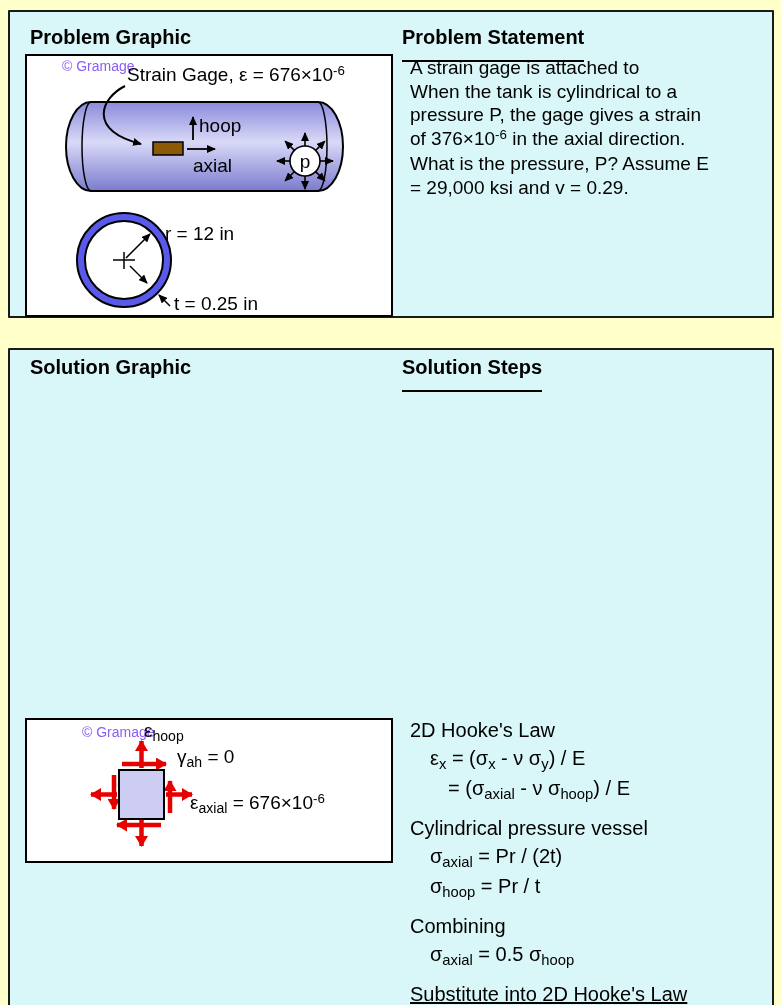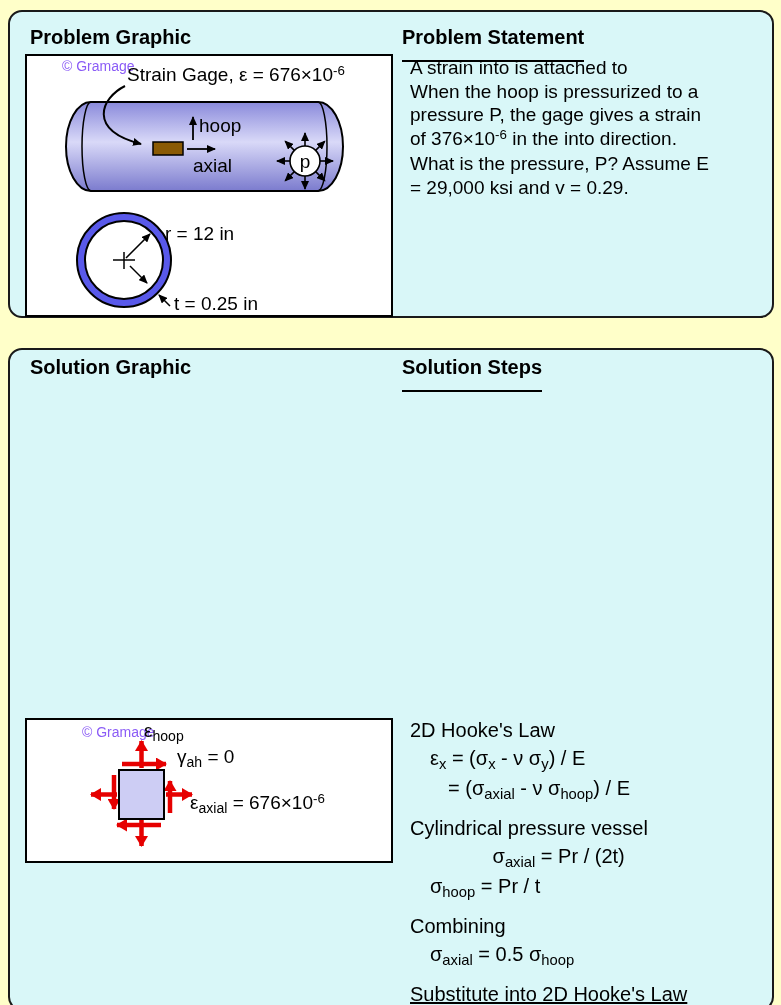--- a/index.html
+++ b/index.html
@@ -1,19 +1,19 @@
 <!DOCTYPE html>
 <html><head>
 <meta charset="utf-8">
 <style>
   html,body { margin:0; padding:0; background:#FFFFC9; }
   .page { position:relative; width:781px; height:1005px; background:#FFFFC9;
           font-family:"Liberation Sans", sans-serif; color:#000; overflow:hidden; }
   .panel { position:absolute; left:8px; width:766px; background:#D9F7F8;
-           border:2px solid #1A1A1A; border-radius:14px; box-sizing:border-box; }
+           border:2px solid #1A1A1A; border-radius:1px; box-sizing:border-box; }
   #panel-problem  { top:10px;  height:308px; }
   #panel-solution { top:348px; height:663px; }
   .section-title { position:absolute; font-size:20px; font-weight:bold; white-space:nowrap; }
   .underlined { border-bottom:2px solid #000; padding-bottom:12px; }
   .whitebox { position:absolute; background:#FFFFFF; border:2px solid #000; box-sizing:border-box; }
   #graphic-box-problem  { left:15px; top:42px;  width:368px; height:263px; }
   #graphic-box-solution { left:15px; top:368px; width:368px; height:145px; }
   .whitebox svg { position:absolute; left:0; top:0; }
   .watermark { position:absolute; font-size:14px; color:#8b5cf6; white-space:nowrap; }
   .label { position:absolute; font-size:19px; white-space:nowrap; }
@@ -90,24 +90,24 @@
         <text x="166" y="116" font-size="19" fill="#000">axial</text>
       </svg>
 
       <div class="watermark" style="left:35px; top:2px;">© Gramage</div>
       <div class="label" style="left:100px; top:8px;">
         <span>Strain Gage, ε = 676×10</span><span class="sup">-6</span>
       </div>
     </div>
 
     <div class="statement" id="statement-lines">
-        <div>A strain into is attached to</div>
-        <div>When the hoop is pressurized to a</div>
+        <div>A strain gage is attached to</div>
+        <div>When the tank is cylindrical to a</div>
         <div>pressure P, the gage gives a strain</div>
-        <div><span>of 376×10</span><span class="sup">-6</span><span> in the into direction.</span></div>
+        <div><span>of 376×10</span><span class="sup">-6</span><span> in the axial direction.</span></div>
         <div>What is the pressure, P? Assume E</div>
         <div>= 29,000 ksi and v = 0.29.</div>
       </div>
   </div>
 
   <div class="panel" id="panel-solution">
 
     <div class="section-title" style="left:20px; top:6px;">Solution Graphic</div>
 
     <div class="section-title" style="left:392px; top:6px;">
@@ -144,21 +144,21 @@
       <div class="label" style="left:163px; top:72px;">
         <span>ε</span><span class="sub">axial</span><span> = 676×10</span><span class="sup">-6</span>
       </div>
     </div>
 
     <div class="steps" id="steps-lines">
         <div style="margin-left: 0px;"><span>2D Hooke's Law</span></div>
         <div style="margin-left: 20px;"><span>ε</span><span class="sub">x</span><span> = (σ</span><span class="sub">x</span><span> - ν σ</span><span class="sub">y</span><span>) / E</span></div>
         <div style="margin-left: 38px;"><span>= (σ</span><span class="sub">axial</span><span> - ν σ</span><span class="sub">hoop</span><span>) / E</span></div>
         <div class="step-gap" style="margin-left: 0px;"><span>Cylindrical pressure vessel</span></div>
-        <div style="margin-left: 20px; text-align: center;"><span>σ</span><span class="sub">axial</span><span> = Pr / (2t)</span></div>
+        <div style="margin-left: 20px;"><span>σ</span><span class="sub">axial</span><span> = Pr / (2t)</span></div>
         <div style="margin-left: 20px;"><span>σ</span><span class="sub">hoop</span><span> = Pr / t</span></div>
         <div class="step-gap" style="margin-left: 0px;"><span>Combining</span></div>
         <div style="margin-left: 20px;"><span>σ</span><span class="sub">axial</span><span> = 0.5 σ</span><span class="sub">hoop</span></div>
         <div class="step-gap" style="margin-left: 0px; text-decoration: underline;"><span>Substitute into 2D Hooke's Law</span></div>
         <div style="margin-left: 20px;"><span>676×10</span><span class="sup">-6</span><span> = (1/29,000)•</span></div>
       </div>
   </div>
 </div>
 
 </body></html>

